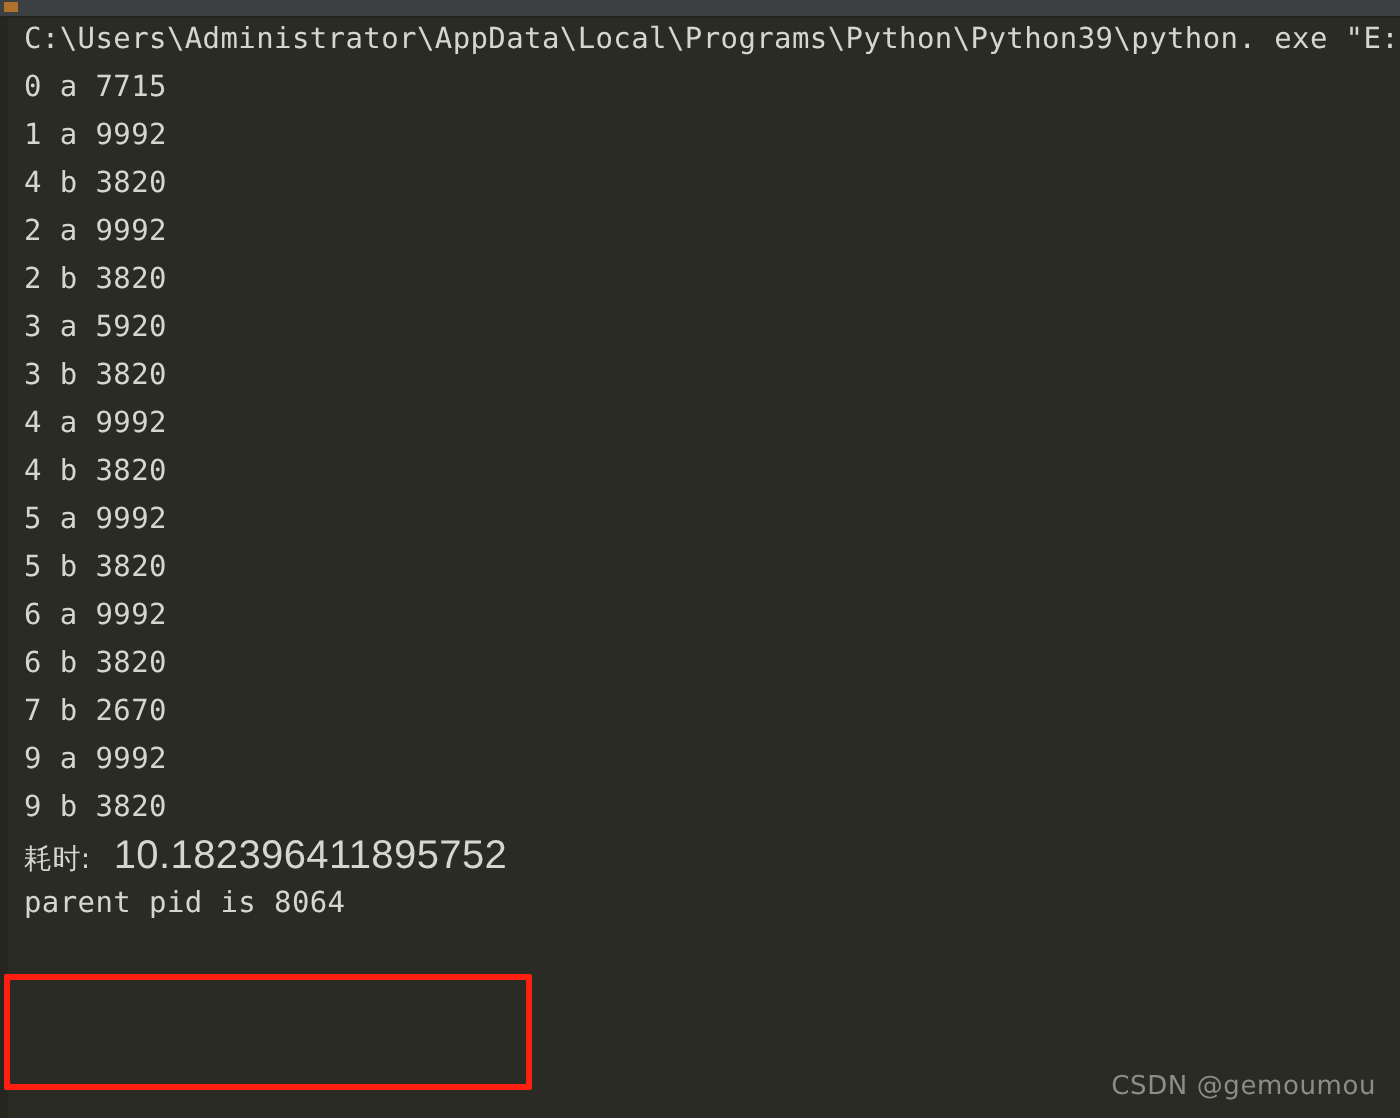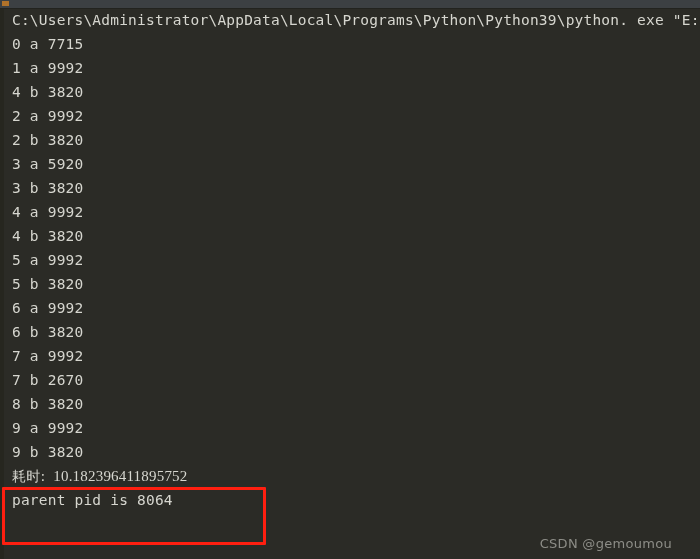--- a/index.html
+++ b/index.html
@@ -76,38 +76,38 @@
   }
   .console-line.cmd-line {
     height: 23px;
     line-height: 23px;
   }
   .console-line.cjk-line {
     font-family: "DejaVu Sans", "Liberation Sans", sans-serif;
     font-size: 14px;
   }
   .console-line.cjk-line .mono-part {
-    font-family: Liberation Serif, serif;
-    font-size: 15px;
+    font-family: Liberation Sans, sans-serif;
+    font-size: 20px;
   }
   
   #red-highlight-box {
     position: absolute;
     left: 2px;
     top: 487px;
     width: 264px;
     height: 58px;
     border: 3px solid #ff1f10;
     box-sizing: border-box;
     pointer-events: none;
     border-radius: 1px;
   }
   #csdn-watermark {
     position: absolute;
-    right: 28px;
+    right: 12px;
     bottom: 8px;
     font-family: "DejaVu Sans", "Liberation Sans", sans-serif;
     font-size: 13px;
     color: #8d8d87;
     letter-spacing: 0.3px;
   }
 </style>
 </head>
 <body>
 
@@ -130,23 +130,21 @@
     <div class="console-line">2 a 9992</div>
     <div class="console-line">2 b 3820</div>
     <div class="console-line">3 a 5920</div>
     <div class="console-line">3 b 3820</div>
     <div class="console-line">4 a 9992</div>
     <div class="console-line">4 b 3820</div>
     <div class="console-line">5 a 9992</div>
     <div class="console-line">5 b 3820</div>
     <div class="console-line">6 a 9992</div>
     <div class="console-line">6 b 3820</div>
-    <div class="console-line">7 a 9992</div>
     <div class="console-line">7 b 2670</div>
-    <div class="console-line">8 b 3820</div>
     <div class="console-line">9 a 9992</div>
     <div class="console-line">9 b 3820</div>
 
     <div class="console-line cjk-line"><span>耗时:</span><span class="mono-part">  10.182396411895752</span></div>
 
     <div class="console-line">parent pid is 8064</div>
 
   </div>
 
   <div id="red-highlight-box"></div>

